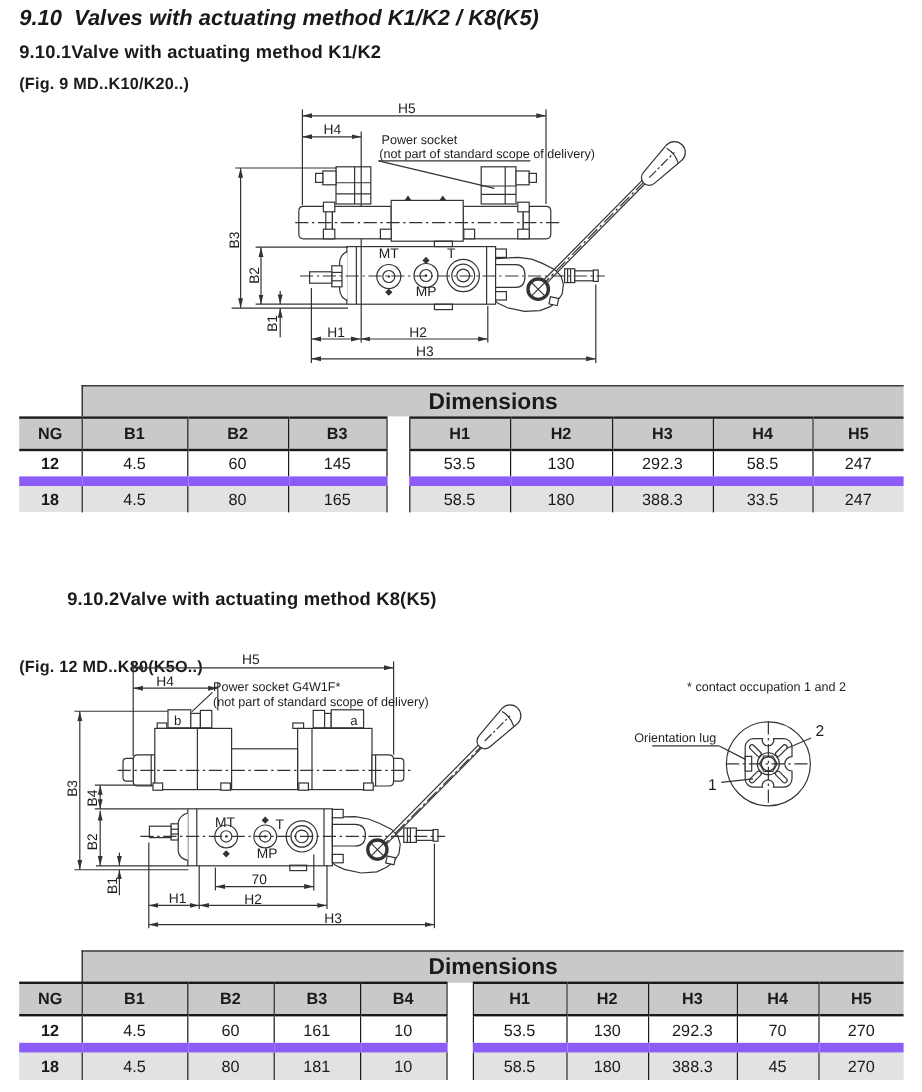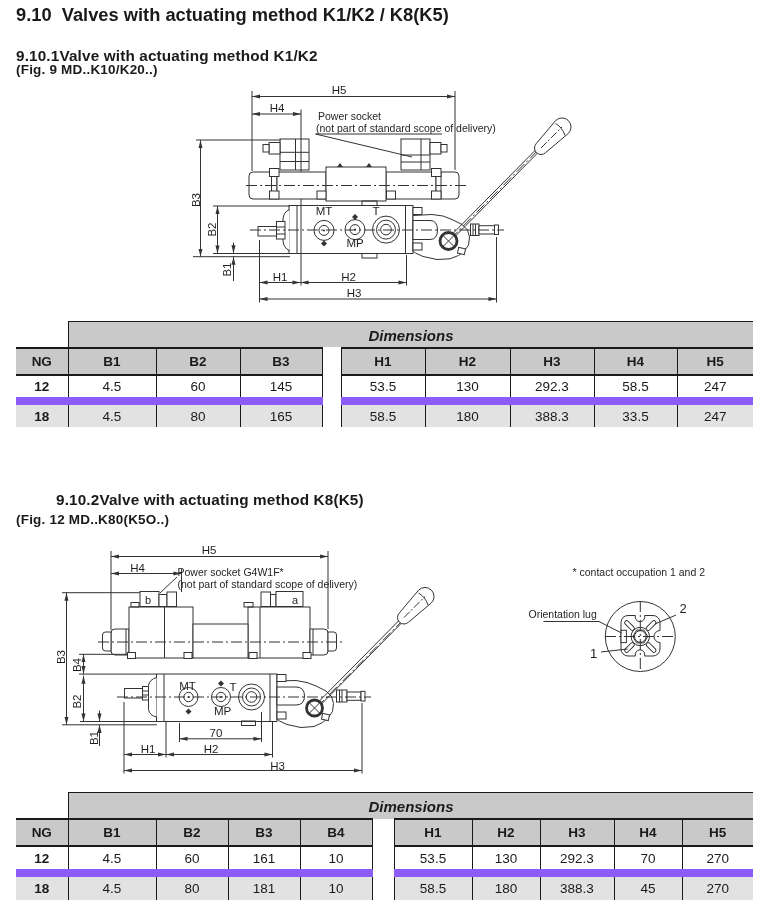--- a/index.html
+++ b/index.html
@@ -13,31 +13,31 @@
 td{padding:0;text-align:center;vertical-align:middle;overflow:hidden;}
 td.hd{background:#c9c9c9;font-weight:bold;border-left:1px solid #1a1a1a;border-top:2px solid #1a1a1a;border-bottom:2px solid #1a1a1a;margin-left:47px;}
 td.hd1{border-left:none;}
 td.gapc{background:#ffffff;border-top:none;border-bottom:none;}
 td.d{border-left:1px solid #1a1a1a;}
 td.d1{border-left:none;}
 tr.r12 td{border-bottom:8px solid #8b5cf6;}
 tr.r18 td{background:#e2e2e2;}
 tr.r12 td.gapc, tr.r18 td.gapc{background:#ffffff;border-bottom:none;}
 td.ng{font-weight:bold;}
-.banner{background:#c9c9c9;border-top:1px solid #1a1a1a;border-left:1px solid #1a1a1a;font-weight:bold;font-size:15px;text-align:center;font-style:italic;}
+.banner{background:#c9c9c9;border-top:1px solid #1a1a1a;border-left:1px solid #1a1a1a;font-weight:bold;font-size:19px;text-align:center;}
 svg text{font-family:"Liberation Sans",sans-serif;fill:#1f1f1f;}
 </style>
 </head>
 <body>
-<h1 class="abs" style="left:16px;top:4px;">9.10&nbsp;&nbsp;Valves with actuating method K1/K2 / K8(K5)</h1>
-<h2 class="abs" style="left:16px;top:35px;margin-top:12px;">9.10.1Valve with actuating method K1/K2</h2>
+<h1 class="abs" style="left:16px;top:4px;font-style:italic;">9.10&nbsp;&nbsp;Valves with actuating method K1/K2 / K8(K5)</h1>
+<h2 class="abs" style="left:16px;top:35px;">9.10.1Valve with actuating method K1/K2</h2>
 <h3 class="abs" style="left:16px;top:62px;">(Fig. 9 MD..K10/K20..)</h3>
 
 <h2 class="abs" style="left:16px;top:491px;margin-left:40px;">9.10.2Valve with actuating method K8(K5)</h2>
-<h3 class="abs" style="left:16px;top:512px;">(Fig. 12 MD..K80(K5O..)</h3>
+<h3 class="abs" style="left:16px;top:548px;">(Fig. 12 MD..K80(K5O..)</h3>
 
 <svg class="abs" style="left:0;top:0;" width="768" height="910" viewBox="0 0 768 910" fill="none" stroke="#333333" stroke-width="1">
 <defs>
 <marker id="ar" viewBox="0 0 10 10" refX="9.5" refY="5" markerWidth="8.5" markerHeight="8.5" orient="auto-start-reverse">
         <path d="M0,2.6 L9.5,5 L0,7.4 z" fill="#333" stroke="none"></path>
       </marker>
 </defs>
 <g id="drawing1">
 
 <line x1="252" y1="96.5" x2="455" y2="96.5" marker-start="url(#ar)" marker-end="url(#ar)"></line>

